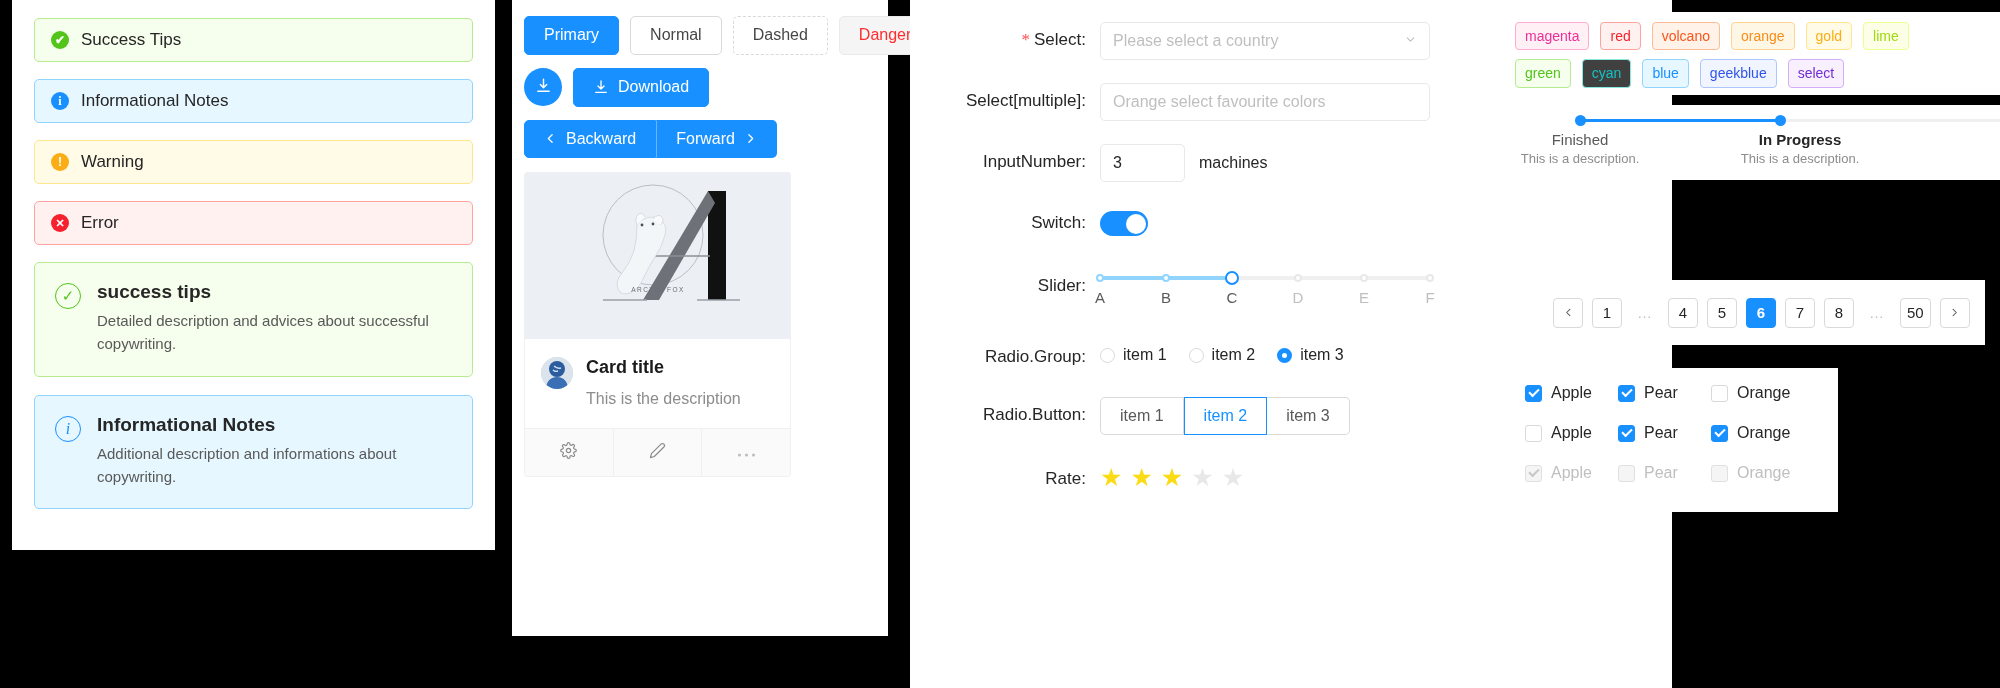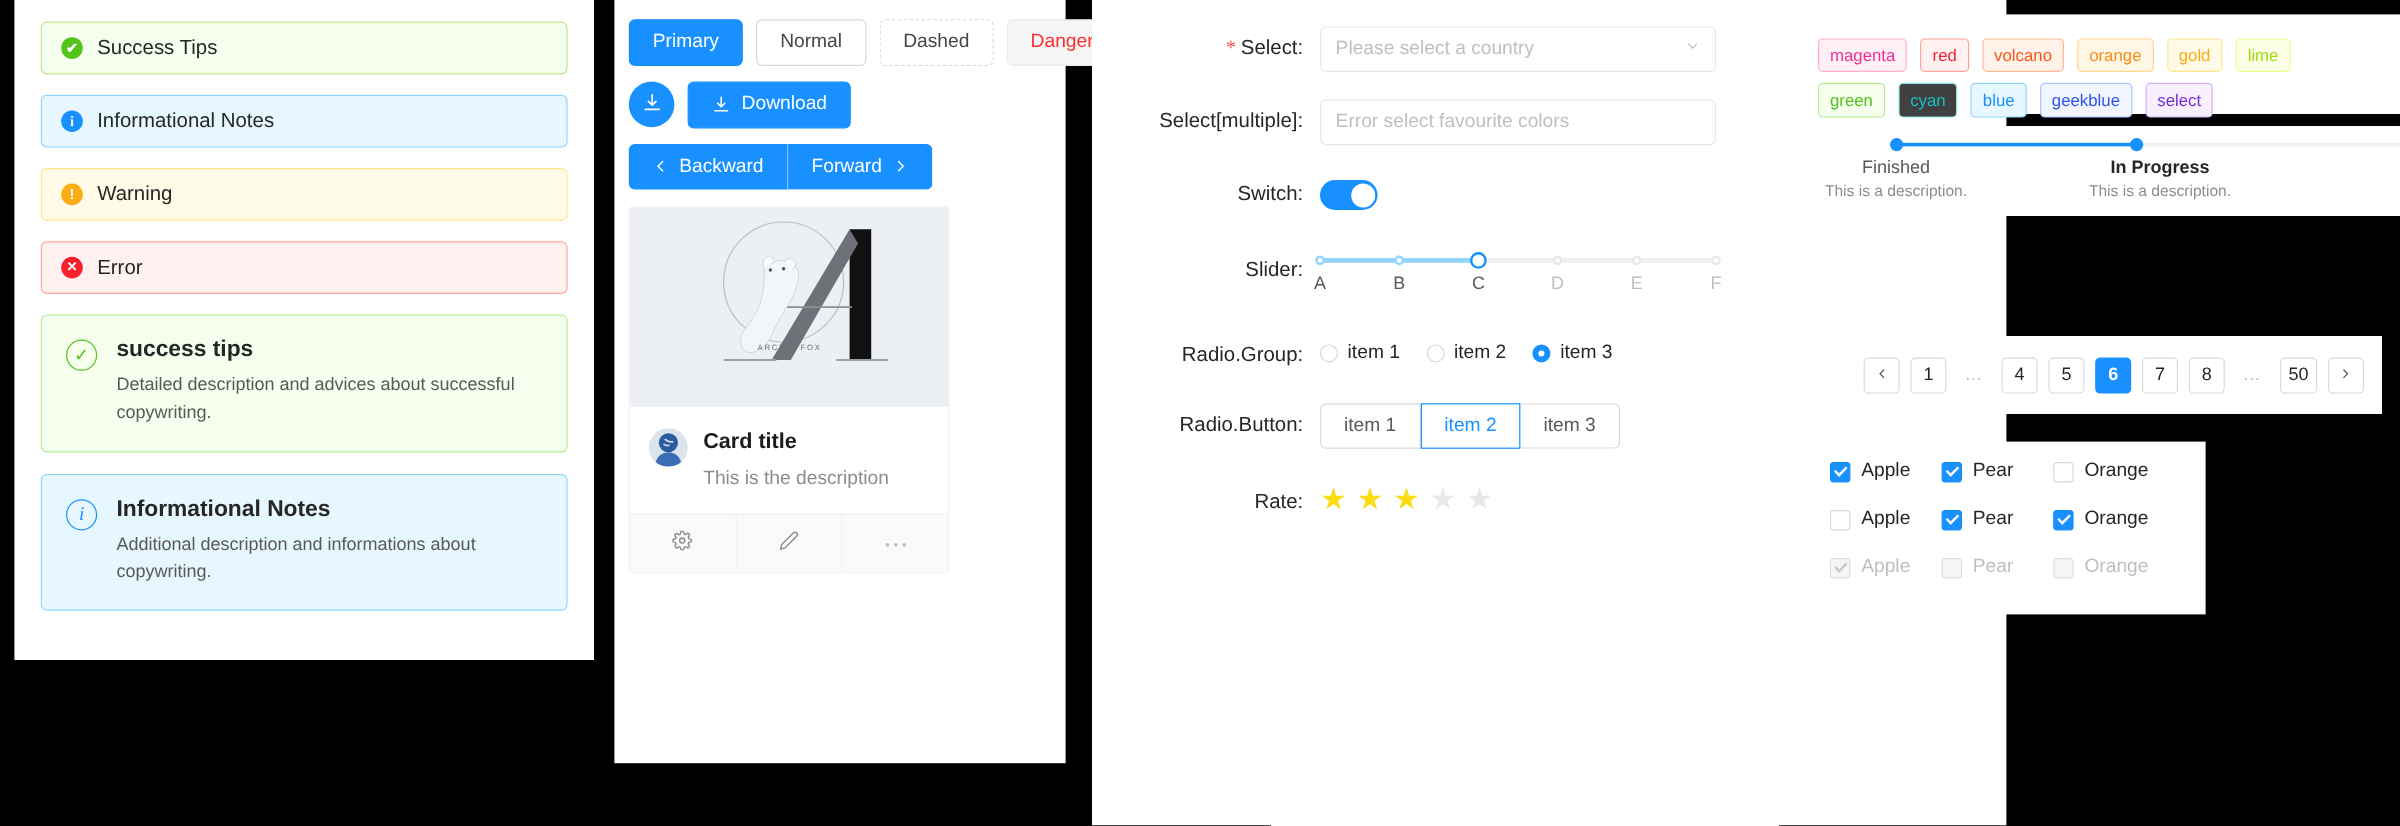--- a/index.html
+++ b/index.html
@@ -130,21 +130,21 @@
 
   .stars { display:flex; gap:8px; font-size:25px; line-height:1; }
   .star.on { color:#fadb14; }
   .star.off { color:#e8e8e8; }
 
   .upl-btn { display:inline-flex; align-items:center; gap:11px; border:1px solid #d9d9d9;
              border-radius:5px; padding:9px 18px; font-size:16px; color:#595959;
              background:#fff; cursor:pointer; }
 
   
-  #tags-panel { left:1503px; top:12px; width:497px; height:83px; padding:20px 12px; }
+  #tags-panel { left:1503px; top:12px; width:497px; height:83px; padding:10px 12px; }
   .tag-row { display:flex; gap:11px; margin-bottom:9px; flex-wrap:nowrap; }
   .tag { font-size:14px; padding:3px 9px; border-radius:4px; border:1px solid; line-height:1.45; white-space:nowrap; }
 
   
   #steps-panel { left:1503px; top:105px; width:497px; height:75px; }
   .steps { position:relative; padding-top:10px; }
   .step-line { position:absolute; left:0; right:0; top:14px; height:3px; background:#f0f0f0; }
   .step-line.done { background:#1890ff; }
   .step-dot { position:absolute; width:11px; height:11px; border-radius:50%; background:#1890ff; top:10px; }
   .step-label { position:absolute; top:26px; transform:translateX(-50%); text-align:center; white-space:nowrap; }
@@ -344,25 +344,36 @@
           </div>
         </div>
       </div>
 
       <div class="frow">
         <div class="flabel">
           <span>Select[multiple]</span><span>:</span>
         </div>
         <div class="fctl">
           <div class="sel-box">
-            <span>Error select favourite colors</span>
-          </div>
-        </div>
-      </div>
-
+            <span>Orange select favourite colors</span>
+          </div>
+        </div>
+      </div>
+
+      <div class="frow">
+        <div class="flabel">
+          <span>InputNumber</span><span>:</span>
+        </div>
+        <div class="fctl inline">
+          <div class="num-box">
+            <span>3</span>
+          </div>
+          <span class="suffix">machines</span>
+        </div>
+      </div>
 
       <div class="frow" style="margin-bottom:30px;">
         <div class="flabel">
           <span>Switch</span><span>:</span>
         </div>
         <div class="fctl" style="padding-top:6px;">
           <div class="switch">
             <div class="knob"></div>
           </div>
         </div>

